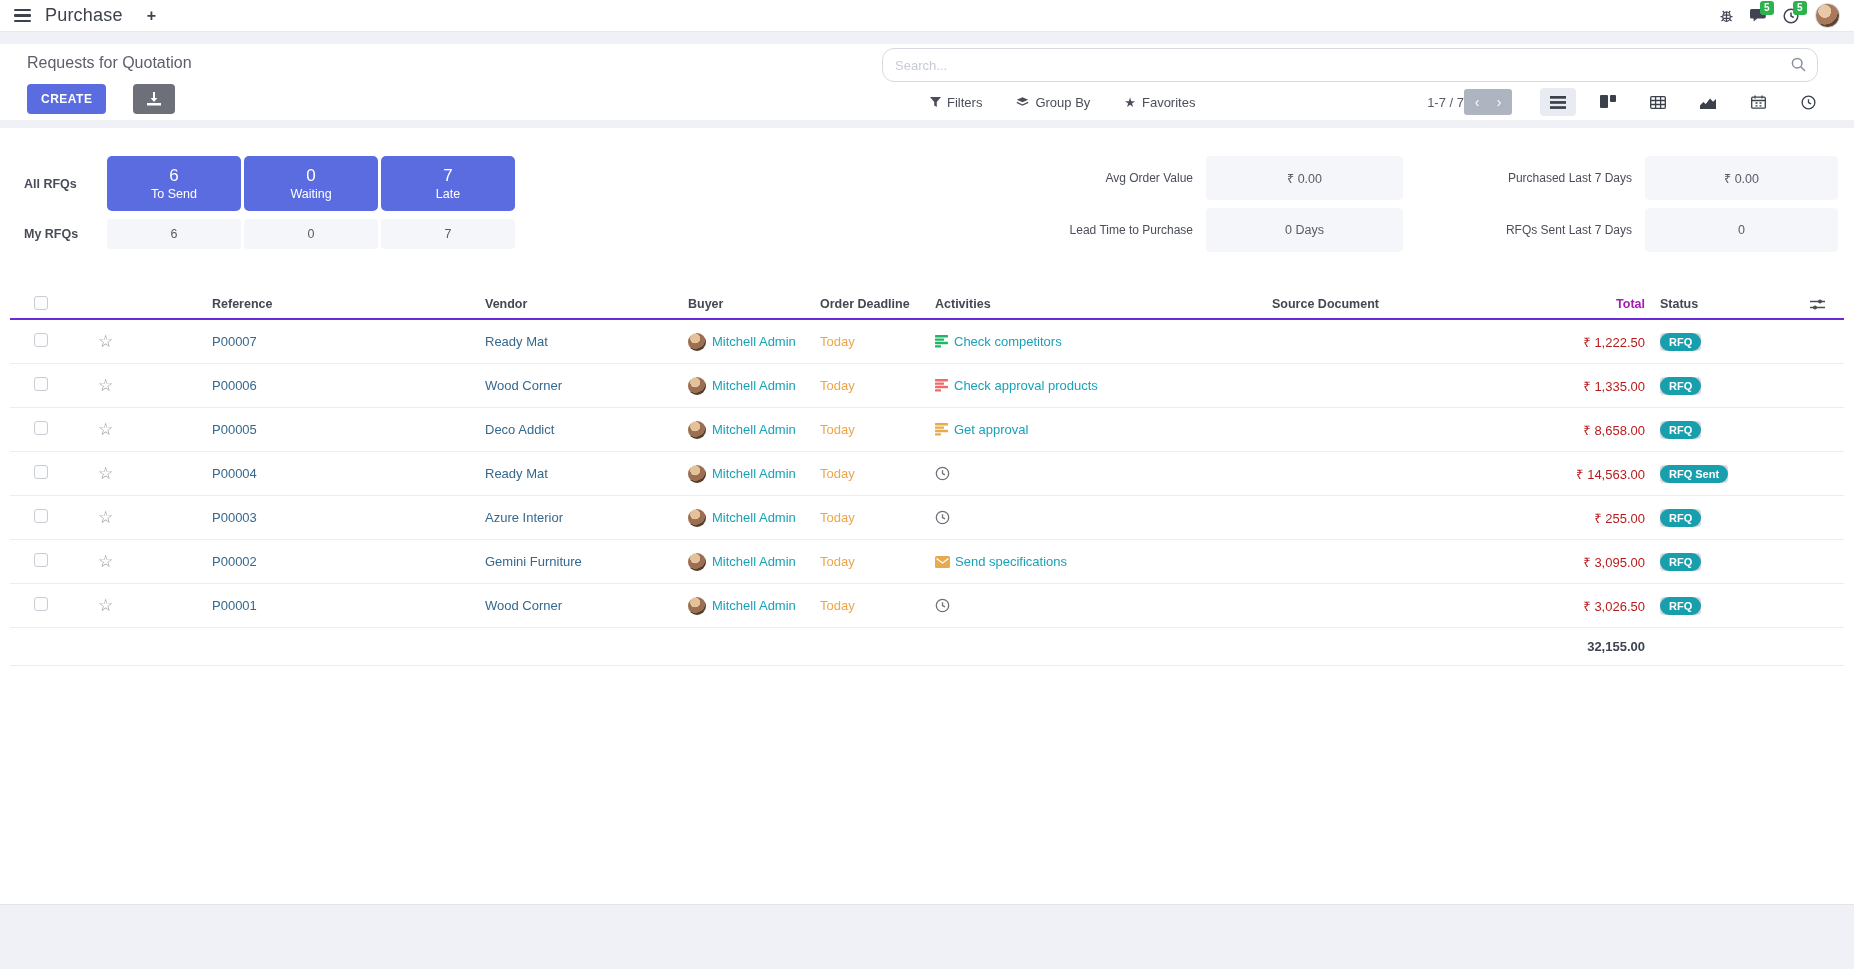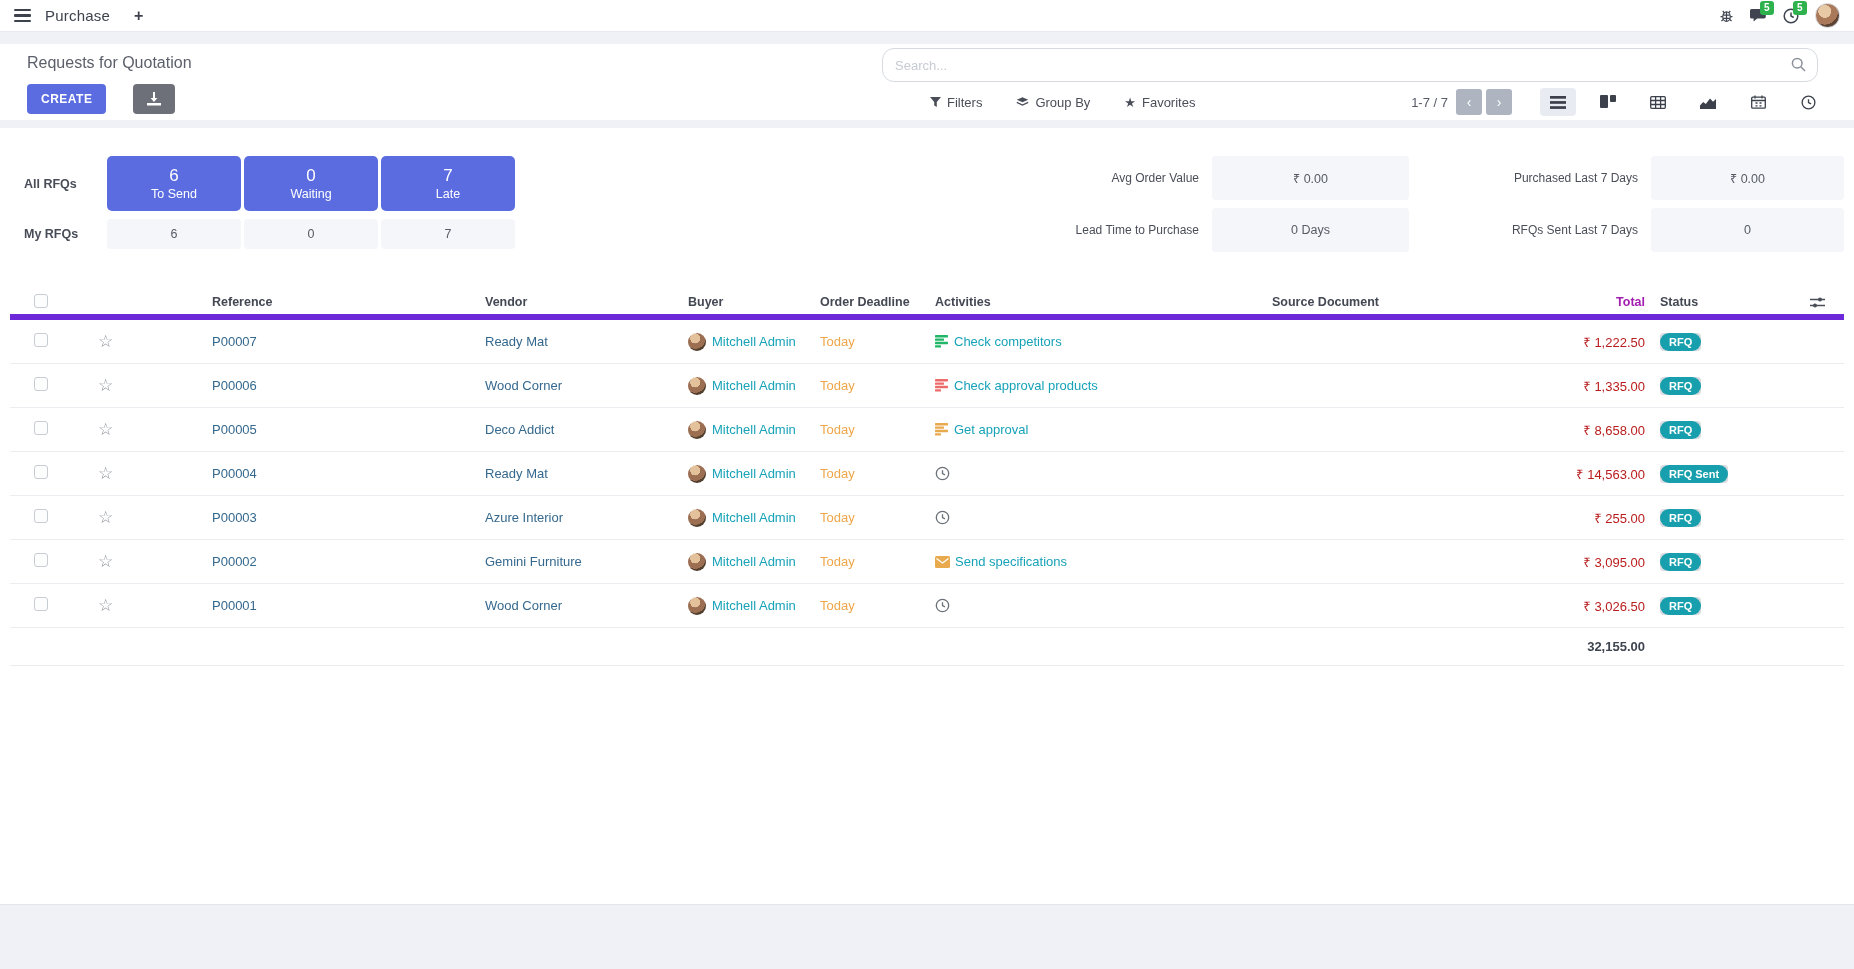--- a/index.html
+++ b/index.html
@@ -6,21 +6,21 @@
   html,body { width:1854px; height:969px; }
   body { font-family:"Liberation Sans", sans-serif; background:#eff1f6; color:#41454f; }
   .page { position:relative; width:1854px; height:969px; overflow:hidden; }
 
   
   .navbar { position:absolute; top:0; left:0; width:1854px; height:32px; background:#ffffff;
             border-bottom:1px solid #e7e9ee; display:flex; align-items:center; justify-content:space-between; padding:0 14px; z-index:5;}
   .nav-left { display:flex; align-items:center; gap:14px; }
   .burger { display:inline-flex; flex-direction:column; gap:3px; cursor:pointer; }
   .burger i { display:block; width:17px; height:2.6px; background:#3d424d; border-radius:1px; }
-  .app-name { font-size:15px; color:#3d424d; letter-spacing:.2px;text-align:right; }
+  .app-name { font-size:18px; color:#3d424d; letter-spacing:.2px;text-align:right; }
   .nav-plus { font-size:16px; font-weight:bold; color:#3d424d; margin-left:10px; cursor:pointer; }
   .nav-right { display:flex; align-items:center; gap:16px; }
   .nav-ic { position:relative; color:#3f4450; display:inline-flex; align-items:center; }
   .nav-badge { position:absolute; top:-7px; left:10px; background:#2eb24e; color:#fff; font-size:10px; font-weight:bold;
                border-radius:3px; padding:1px 4px; line-height:12px; }
   .avatar { width:25px; height:25px; border-radius:50%;
             background:radial-gradient(circle at 38% 32%, #e8c9a5 0 30%, #a9795a 31% 62%, #5d4433 63% 100%);
             border:1px solid #d5d8de; }
 
   
@@ -35,35 +35,35 @@
   .search-box { position:relative; width:936px; height:34px; }
   .search-input { width:100%; height:34px; border:1px solid #d6dae0; border-radius:12px; padding:0 36px 0 12px;
                   font-size:13px; color:#444; outline:none; font-family:inherit; }
   .search-input::placeholder { color:#c7cbd3; }
   .search-ic { position:absolute; right:12px; top:9px; color:#8a8f98; }
   .cp-row2 { display:flex; align-items:center; margin-top:6px; height:28px; }
   .filter-group { display:flex; gap:34px; margin-left:48px; }
   .fbtn { display:inline-flex; align-items:center; gap:6px; font-size:13px; color:#4a4e59; cursor:pointer; background:none; border:none; font-family:inherit; }
   .fbtn .fic { color:#4a4e59; display:inline-flex; }
   .star-filled { font-size:13px; color:#4a4e59; }
-  .pager { display:flex; align-items:center; gap:8px; margin-left:auto; }
+  .pager { display:flex; align-items:center; margin-left:auto; }
   .pager-txt { font-size:13px; color:#565b66; }
   .pg-btn { width:26px; height:26px; background:#aeb4c0; border:none; border-radius:3px; color:#fff; font-size:14px;
             display:inline-flex; align-items:center; justify-content:center; cursor:pointer; }
   .pg-btn.next { margin-left:-4px; }
   .view-switcher { display:flex; align-items:center; gap:14px; margin-left:28px; margin-right:4px; }
   .vbtn { width:36px; height:28px; display:inline-flex; align-items:center; justify-content:center; border:none;
           background:transparent; border-radius:4px; color:#3b404b; cursor:pointer; }
   .vbtn.active { background:#e8ebf2; }
 
   
   .card { position:absolute; top:128px; left:0; width:1854px; height:777px; background:#ffffff; border-bottom:1px solid #e3e5ea; }
 
   
-  .dash { display:flex; padding:28px 10px 0 10px; }
+  .dash { display:flex; padding:28px 16px 0 10px; }
   .dash-left { display:flex; }
   .dash-labels { width:97px; display:flex; flex-direction:column; }
   .dash-labels .dl1 { height:55px; display:flex; align-items:center; padding-left:14px; font-size:12.5px; font-weight:bold; color:#474c57; }
   .dash-labels .dl2 { height:30px; margin-top:8px; display:flex; align-items:center; padding-left:14px; font-size:12.5px; font-weight:bold; color:#474c57; }
   .dash-cols { display:flex; gap:3px; }
   .dash-col { width:134px; display:flex; flex-direction:column; }
   .kpi-blue { height:55px; background:#5b6ce0; border-radius:5px; color:#fff; display:flex; flex-direction:column;
               align-items:center; justify-content:center; cursor:pointer; }
   .kpi-blue .num { font-size:17px; line-height:20px; }
   .kpi-blue .lbl { font-size:12.5px; line-height:16px; }
@@ -71,21 +71,21 @@
               justify-content:center; font-size:12.5px; color:#565b66; cursor:pointer; }
   .dash-right { margin-left:auto; display:grid; grid-template-columns:320px 197px 216px 193px; column-gap:13px; row-gap:8px; align-items:center; }
   .stat-label { font-size:12px; color:#4a4e58; text-align:right; }
   .stat-value { height:44px; background:#f5f6f9; border-radius:4px; display:flex; align-items:center; justify-content:center;
                 font-size:12.5px; color:#565b66; }
 
   
   .table { margin-top:38px; padding:0 10px; }
   .trow, .thead, .tfoot { display:grid;
     grid-template-columns:56px 70px 344px 205px 130px 115px 335px 235px 150px 140px 54px; align-items:center; }
-  .thead { height:30px; border-bottom:6px solid #6d28d9; font-size:12.5px; font-weight:bold; color:#434853; }
+  .thead { height:30px; border-bottom:2px solid #6d28d9; font-size:12.5px; font-weight:bold; color:#434853; }
   .trow { height:44px; border-bottom:1px solid #ebedf0; font-size:13px; cursor:pointer; }
   .tfoot { height:38px; border-bottom:1px solid #ebedf0; font-size:13px; }
   .cell { overflow:hidden; white-space:nowrap; }
   .c-sel { padding-left:24px; }
   .c-ref { padding-left:76px; }
   .c-ven { padding-left:5px; }
   .c-buy { padding-left:3px; display:flex; align-items:center; gap:6px; }
   .c-dl  { padding-left:5px; }
   .c-act { padding-left:5px; display:flex; align-items:center; gap:5px; }
   .c-src { padding-left:7px; }

